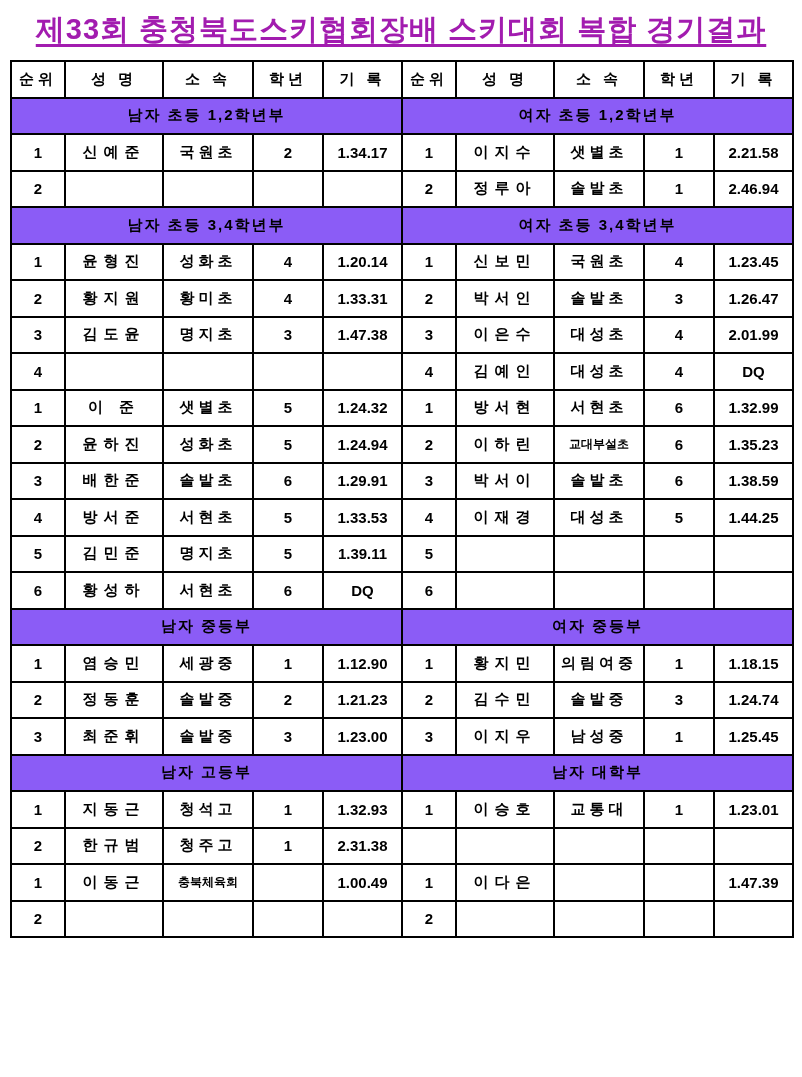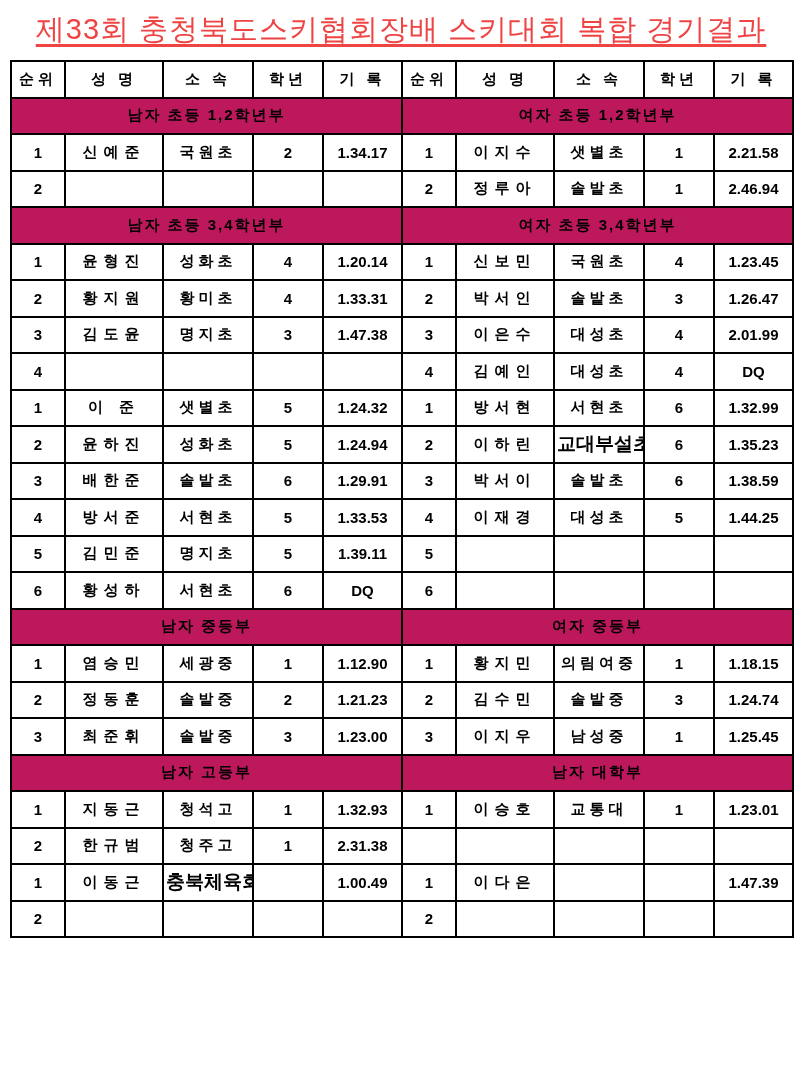--- a/index.html
+++ b/index.html
@@ -12,22 +12,22 @@
     width: 802px;
     height: 1077px;
     margin: 0 auto;
     background: #ffffff;
     box-sizing: border-box;
     padding: 6px 10px 8px 10px;
   }
   .title {
     text-align: center;
     font-size: 29px;
-    font-weight: normal;
-    color: #ef4444;
+    font-weight: bold;
+    color: #a21caf;
     letter-spacing: 1px;
     text-decoration: underline;
     text-decoration-thickness: 3px;
     text-underline-offset: 5px;
     margin: 4px 0 10px 0;
     white-space: nowrap;
   }
   table.results {
     width: 782px;
     border-collapse: collapse;
@@ -47,27 +47,27 @@
     box-sizing: border-box;
   }
   table.results {
     border: 2px solid #737373;
   }
   th.col-head {
     font-size: 16px;
     letter-spacing: 4px;
   }
   td.section-head {
-    background: #be185d;
+    background: #8b5cf6;
     font-size: 16px;
     letter-spacing: 2px;
   }
   td.name-cell { letter-spacing: 6px; }
   td.team-cell { letter-spacing: 4px; }
-  td.team-cell.long { letter-spacing: 0px; font-size: 19px; }
+  td.team-cell.long { letter-spacing: 0px; font-size: 12px; }
   td.record-cell { letter-spacing: 0px; }
 </style>
 </head>
 <body>
 
 <div class="page">
   <div class="title">제33회 충청북도스키협회장배 스키대회 복합 경기결과</div>
   <table class="results">
     <colgroup>
       <col style="width:54px">

